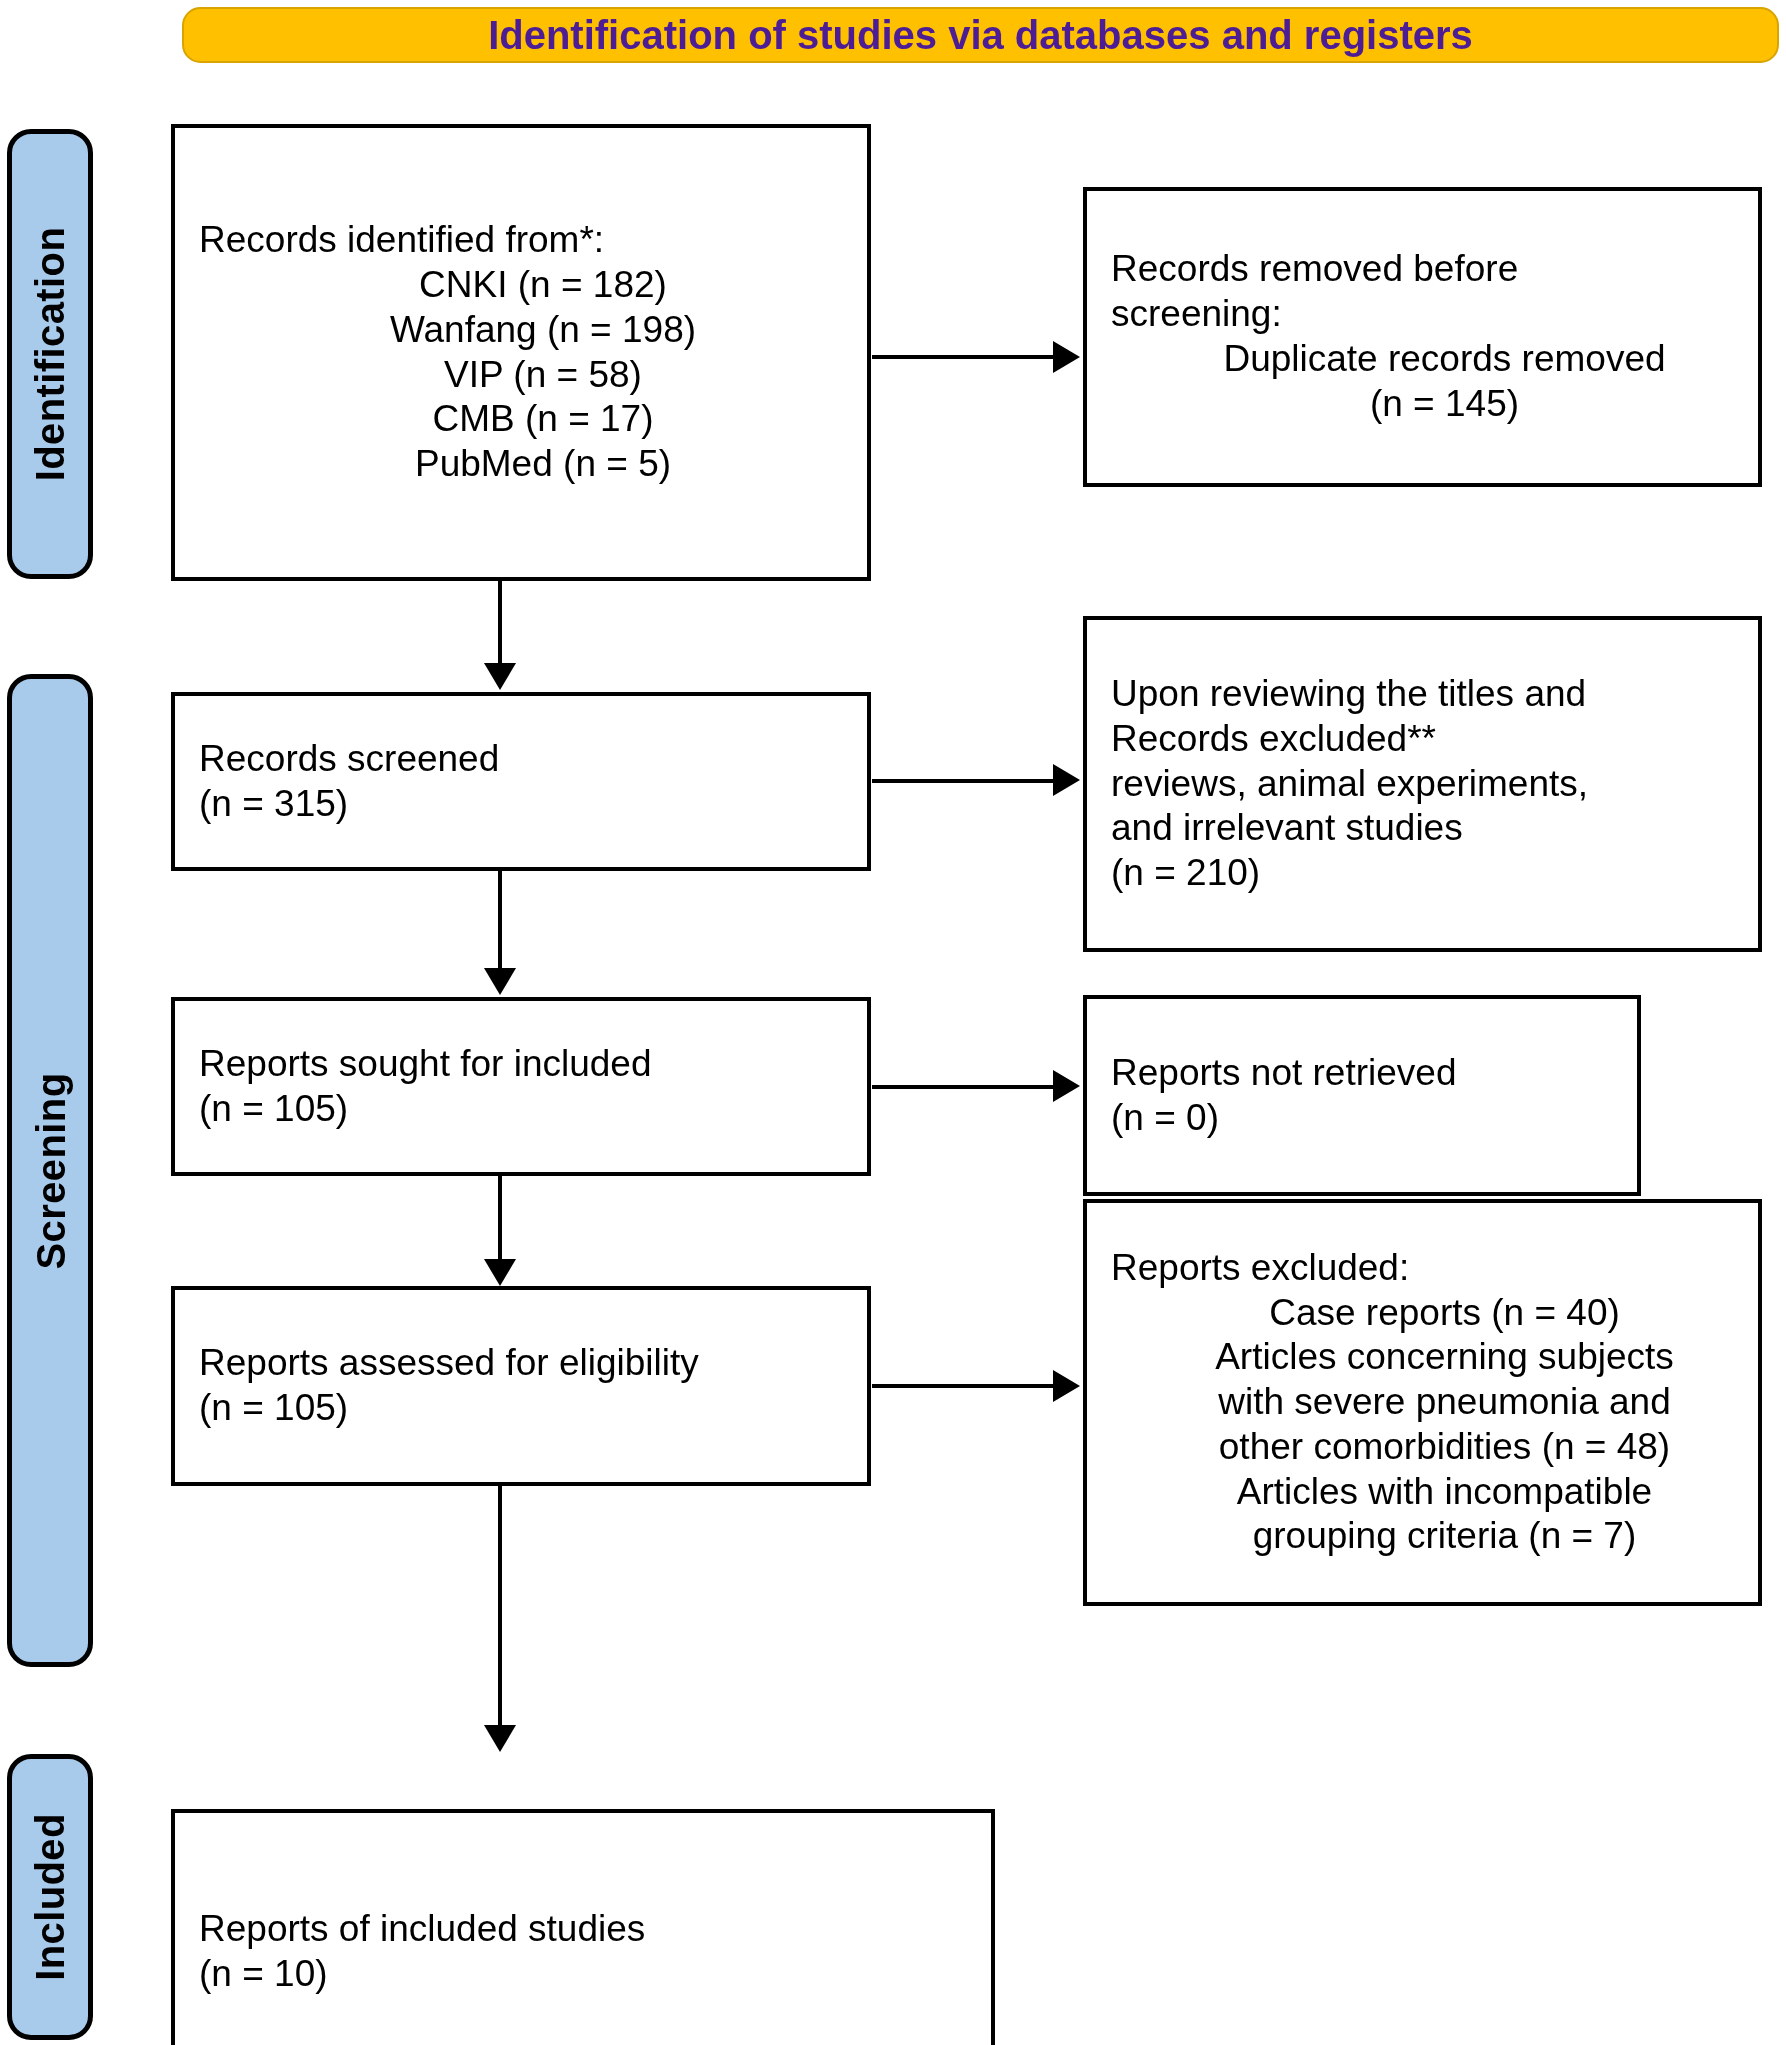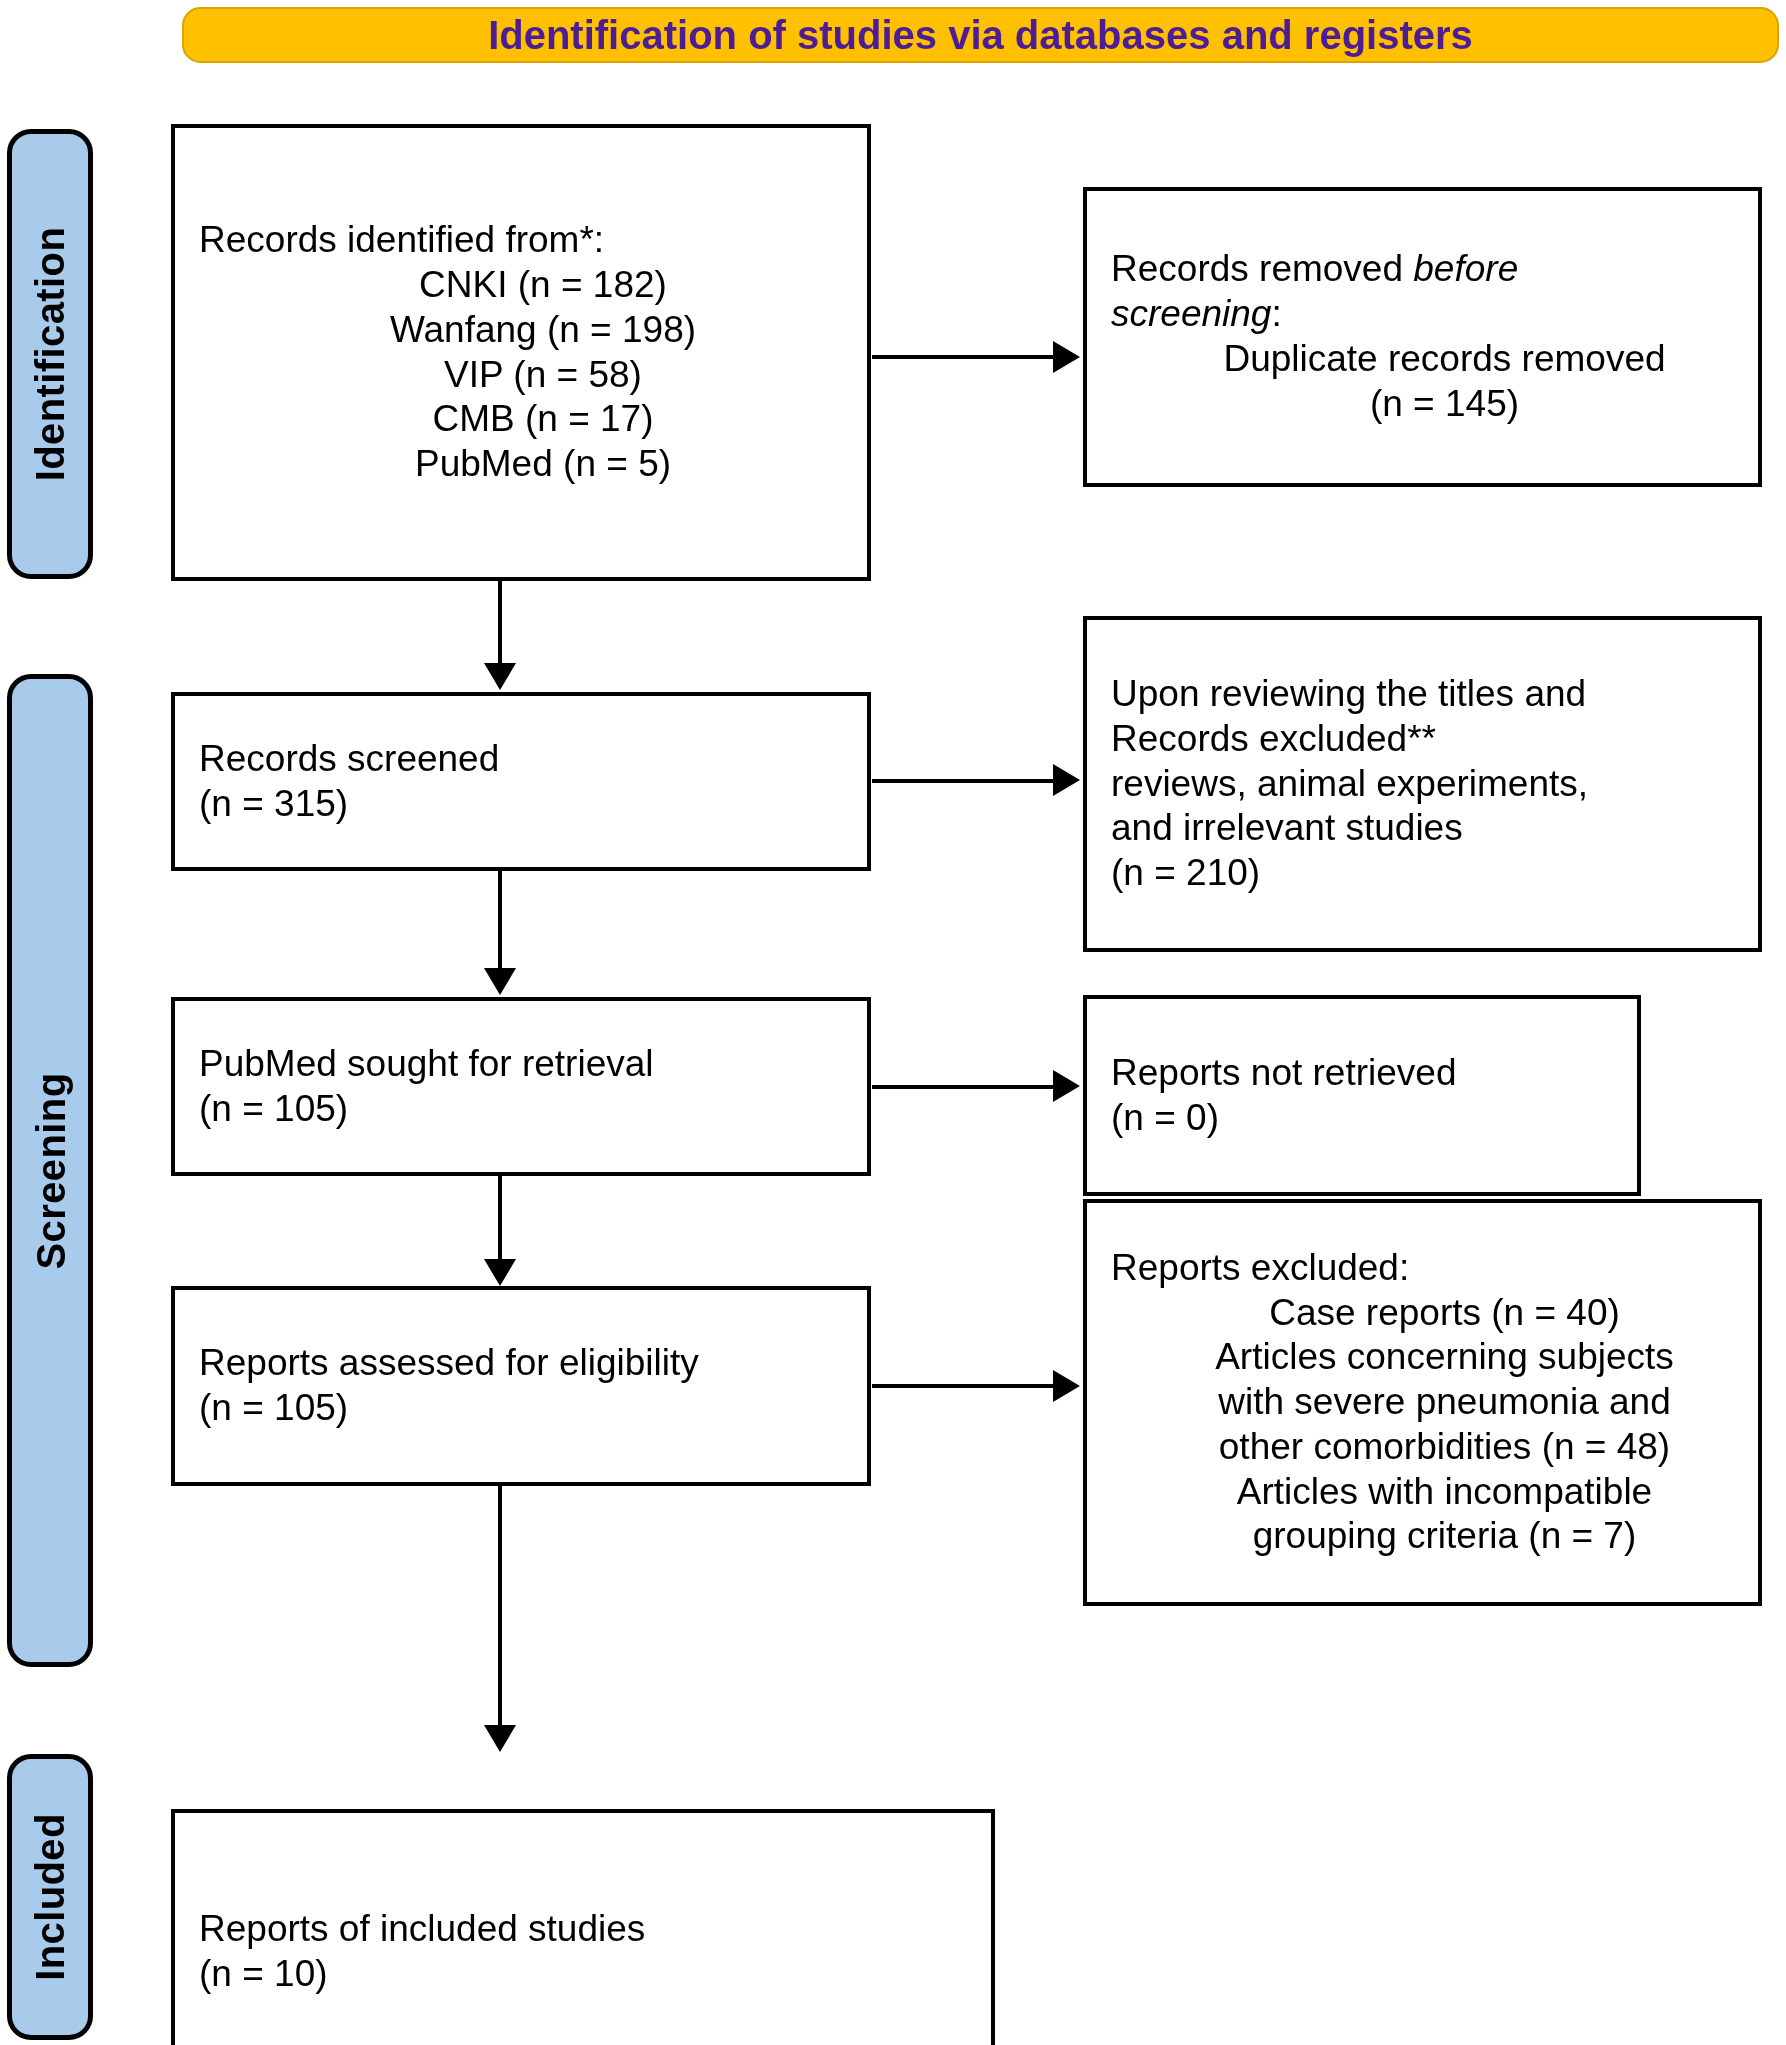--- a/index.html
+++ b/index.html
@@ -72,21 +72,21 @@
   .pbox .line {
     font-size: 37px;
     line-height: 1.21;
     color: #000000;
     white-space: pre-wrap;
   }
   .pbox .line.indent {
     padding-left: 44px;
     text-align: center;
   }
-  .pbox .line .ital { font-style: italic; }
+  .pbox .line .ital { }
 
   
   .vline {
     position: absolute;
     background: #000000;
     width: 4.3px;
   }
   .hline {
     position: absolute;
     background: #000000;
@@ -162,21 +162,21 @@
       <div class="line">Upon reviewing the titles and</div>
       <div class="line">Records excluded**</div>
       <div class="line">reviews, animal experiments,</div>
       <div class="line">and irrelevant studies</div>
       <div class="line">(n = 210)</div>
     </div>
   </div>
 
   <div class="pbox" style="left:171px; top:997px; width:700px; height:179px;">
     <div class="box-body">
-      <div class="line">PubMed sought for retrieval</div>
+      <div class="line">Reports sought for included</div>
       <div class="line">(n = 105)</div>
     </div>
   </div>
 
   <div class="pbox" style="left:1083px; top:995px; width:558px; height:201px;">
     <div class="box-body">
       <div class="line">Reports not retrieved</div>
       <div class="line">(n = 0)</div>
     </div>
   </div>

